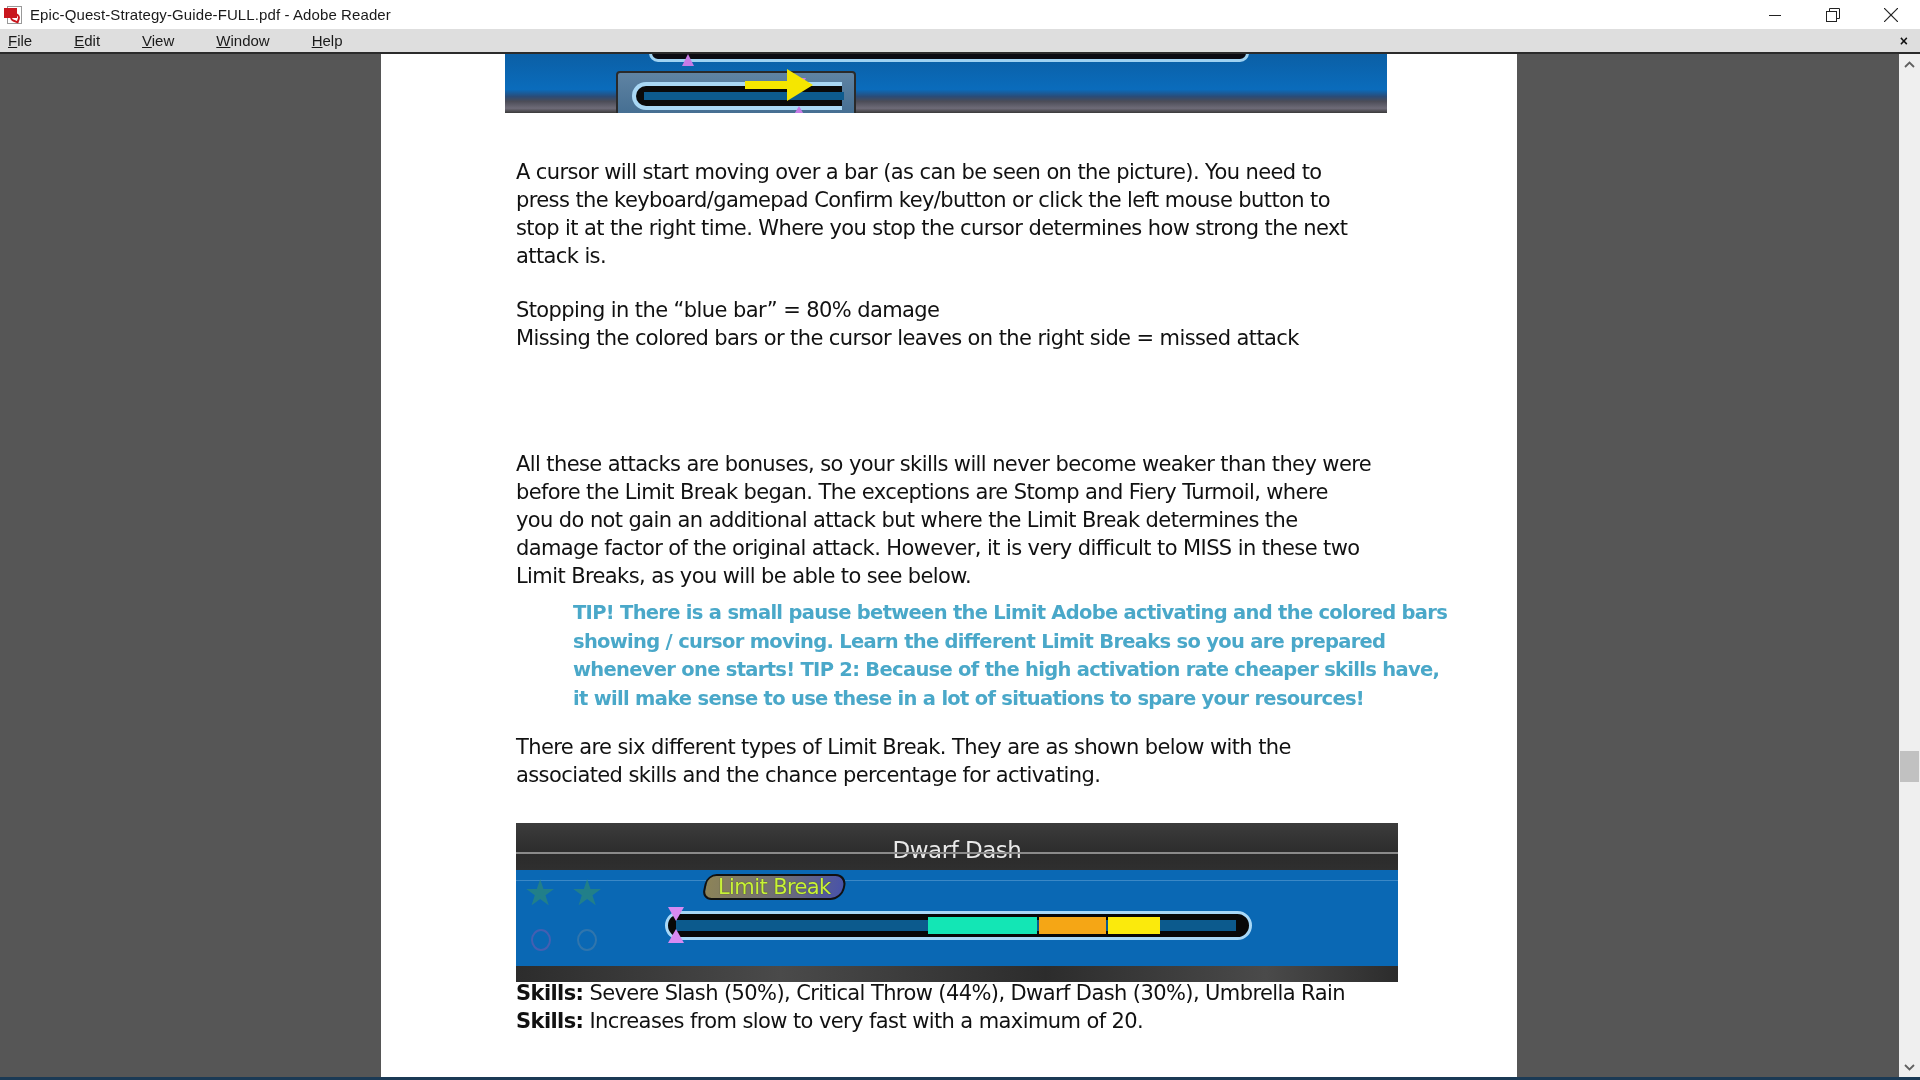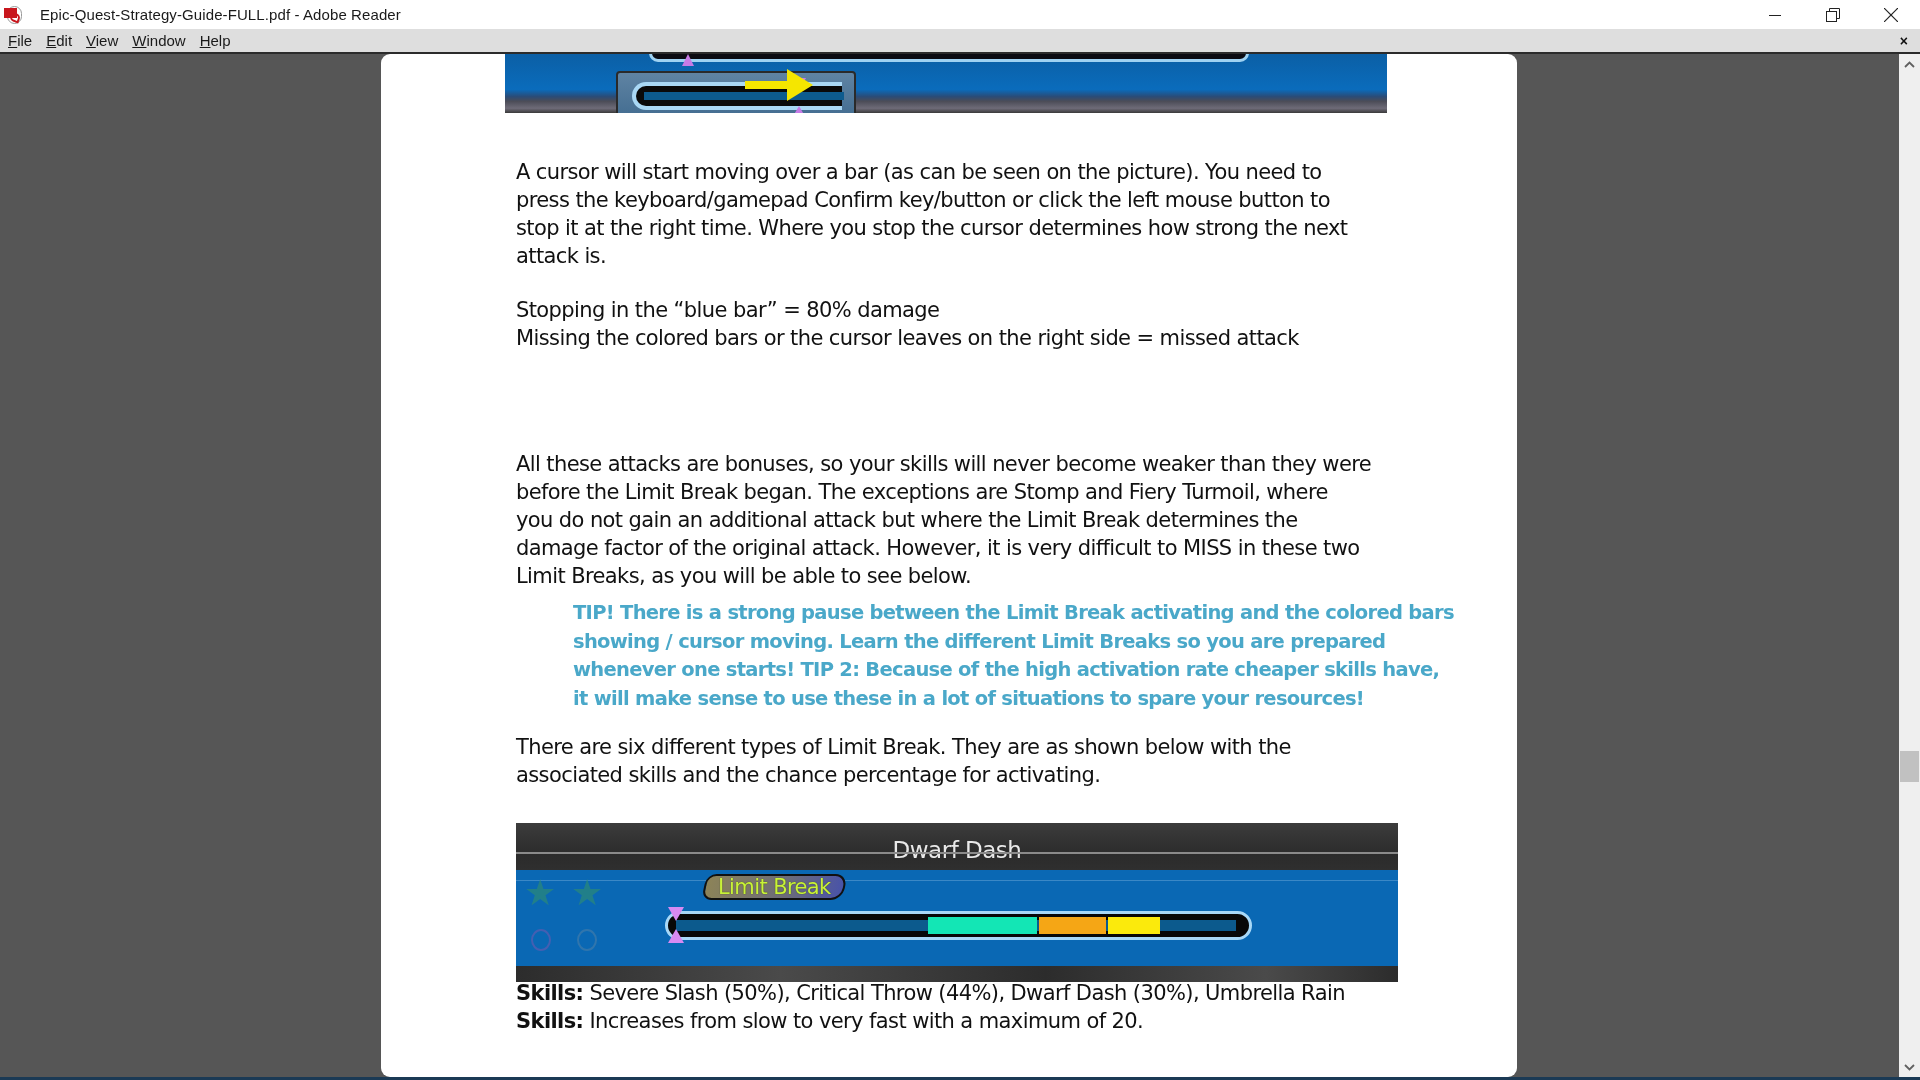--- a/index.html
+++ b/index.html
@@ -5,35 +5,35 @@
   * { box-sizing: border-box; margin: 0; padding: 0; }
   html, body { width: 1920px; height: 1080px; overflow: hidden; background: #565656; }
   body { position: relative; font-family: "Liberation Sans", "DejaVu Sans", sans-serif; }
 
   
   .titlebar { position: absolute; left: 0; top: 0; width: 1920px; height: 29px; background: #ffffff; display: flex; align-items: center; }
   .app-icon { width: 20px; height: 20px; margin-left: 4px; position: relative; }
   .app-icon .page { position: absolute; left: 3px; top: 1px; width: 15px; height: 18px; background: #fff; border: 1px solid #999; }
   .app-icon .band { position: absolute; left: 0; top: 3px; width: 13px; height: 10px; background: #c8161d; }
   .app-icon .glyph { position: absolute; left: 6px; top: 8px; width: 10px; height: 9px; border: 2px solid #c8161d; border-radius: 50% 50% 0 50%; transform: rotate(20deg); }
-  .title-text { font-size: 15px; color: #1a1a1a; margin-left: 16px; letter-spacing: 0.1px; }
+  .title-text { font-size: 15px; color: #1a1a1a; margin-left: 6px; letter-spacing: 0.1px; }
   .win-controls { position: absolute; right: 0; top: 0; height: 29px; display: flex; }
   .win-btn { width: 58px; height: 29px; display: flex; align-items: center; justify-content: center; color: #222; }
   .win-btn svg { display: block; }
 
   
   .menubar { position: absolute; left: 0; top: 29px; width: 1920px; height: 25px; background: #dedede; border-bottom: 2px solid #2b2b2b; display: flex; align-items: center; }
-  .menu-item { font-size: 15px; color: #1a1a1a; padding: 0 7px; height: 23px; line-height: 23px; }
+  .menu-item { font-size: 15px; color: #1a1a1a; padding: 0 21px; height: 23px; line-height: 23px; }
   .menu-item:first-child { padding-left: 8px; }
   .menu-item .u { text-decoration: underline; }
   .close-doc { position: absolute; right: 12px; top: 4px; font-size: 14px; font-weight: bold; color: #111; }
 
   
   .viewport { position: absolute; left: 0; top: 54px; width: 1899px; height: 1023px; background: #565656; overflow: hidden; }
-  .page { position: absolute; left: 381px; top: 0; width: 1136px; height: 1023px; background: #ffffff; border-radius: 9px; }
+  .page { position: absolute; left: 381px; top: 0; width: 1136px; height: 1023px; background: #ffffff; }
 
   
   .img-top { position: absolute; left: 124px; top: 0; width: 882px; height: 59px; overflow: hidden; background: linear-gradient(180deg, #0b5fa5 0%, #0a6cbc 60%, #2a4c78 72%, #4b4c57 80%, #6e6b78 92%, #3a3a3a 100%); }
   .img-top .bar-a { position: absolute; left: 144px; top: -10px; width: 600px; height: 18px; border: 3px solid #9fd2f2; border-radius: 12px; background: #0b0b12; }
   .img-top .tri-a { position: absolute; left: 177px; top: 0; width: 0; height: 0; border-left: 6px solid transparent; border-right: 6px solid transparent; border-bottom: 12px solid #c77be6; }
   .img-top .inset { position: absolute; left: 111px; top: 17px; width: 240px; height: 55px; background: linear-gradient(180deg, #5f83a3, #3f6a8e); border: 2px solid #2a2a2a; border-radius: 4px; }
   .img-top .inset-bar { position: absolute; left: 14px; top: 9px; width: 210px; height: 28px; border: 4px solid #a9d8f5; border-right: none; border-radius: 14px 0 0 14px; background: #0a0a0a; }
   .img-top .inset-fill { position: absolute; left: 8px; top: 6px; width: 200px; height: 8px; background: #0d5b8e; }
   .img-top .tri-b1 { position: absolute; left: 174px; top: 5px; border-left: 7px solid transparent; border-right: 7px solid transparent; border-top: 12px solid #c77be6; width:0;height:0; }
   .img-top .tri-b2 { position: absolute; left: 174px; top: 33px; border-left: 7px solid transparent; border-right: 7px solid transparent; border-bottom: 12px solid #c77be6; width:0;height:0; }
@@ -147,21 +147,21 @@
 
     <div class="txt" style="top:396px;">
       <span class="line">All these attacks are bonuses, so your skills will never become weaker than they were</span>
       <span class="line">before the Limit Break began. The exceptions are Stomp and Fiery Turmoil, where</span>
       <span class="line">you do not gain an additional attack but where the Limit Break determines the</span>
       <span class="line">damage factor of the original attack. However, it is very difficult to MISS in these two</span>
       <span class="line">Limit Breaks, as you will be able to see below.</span>
     </div>
 
     <div class="tip" style="top:545px;">
-      <span class="line">TIP! There is a strong pause between the Limit Break activating and the colored bars</span>
+      <span class="line">TIP! There is a small pause between the Limit Adobe activating and the colored bars</span>
       <span class="line">showing / cursor moving. Learn the different Limit Breaks so you are prepared</span>
       <span class="line">whenever one starts! TIP 2: Because of the high activation rate cheaper skills have,</span>
       <span class="line">it will make sense to use these in a lot of situations to spare your resources!</span>
     </div>
 
     <div class="txt" style="top:679px;">
       <span class="line">There are six different types of Limit Break. They are as shown below with the</span>
       <span class="line">associated skills and the chance percentage for activating.</span>
     </div>
 

